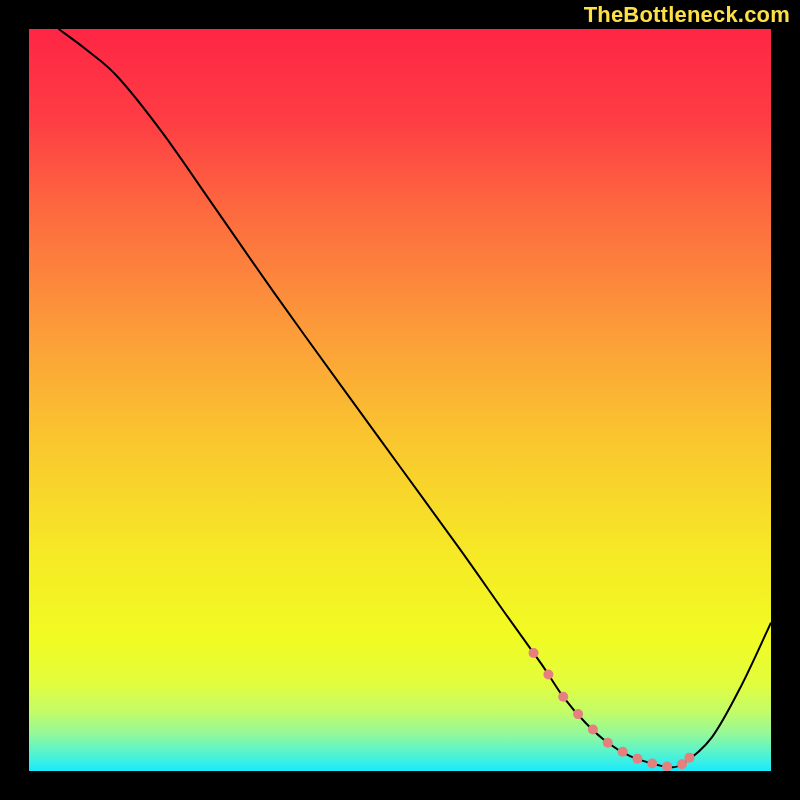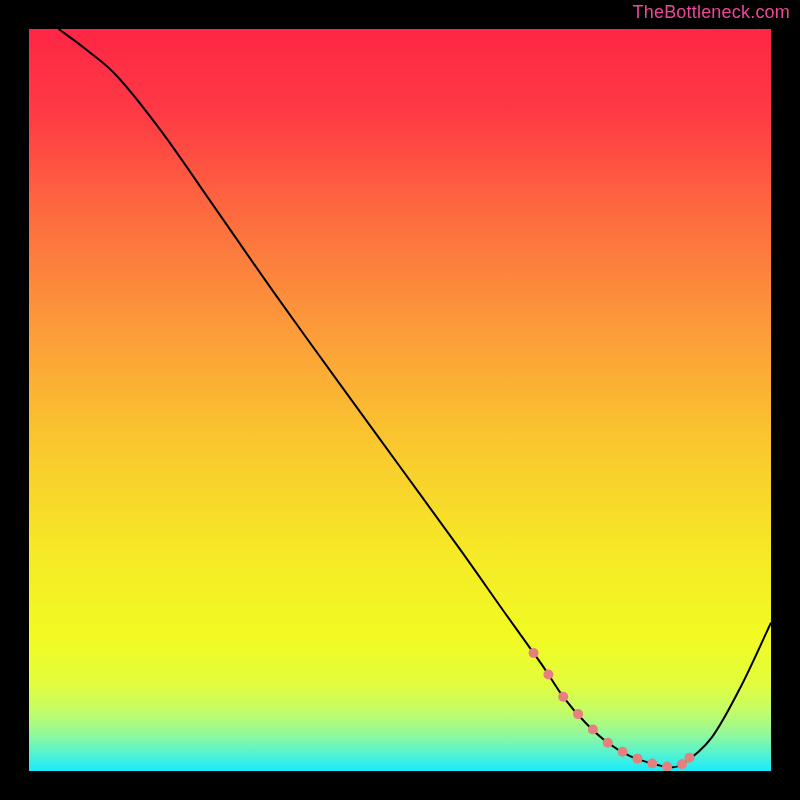--- a/index.html
+++ b/index.html
@@ -16,23 +16,23 @@
     left: 0;
     top: 0;
     width: 800px;
     height: 800px;
     background: #000000;
   }
   .watermark {
     position: absolute;
     top: 2px;
     right: 10px;
-    color: #ec4899;
-    font-size: 18px;
-    font-weight: 400;
+    color: #fde047;
+    font-size: 22px;
+    font-weight: 700;
     letter-spacing: 0.2px;
     user-select: none;
   }
   .plot-wrap {
     position: absolute;
     left: 29px;
     top: 29px;
     width: 742px;
     height: 742px;
   }

